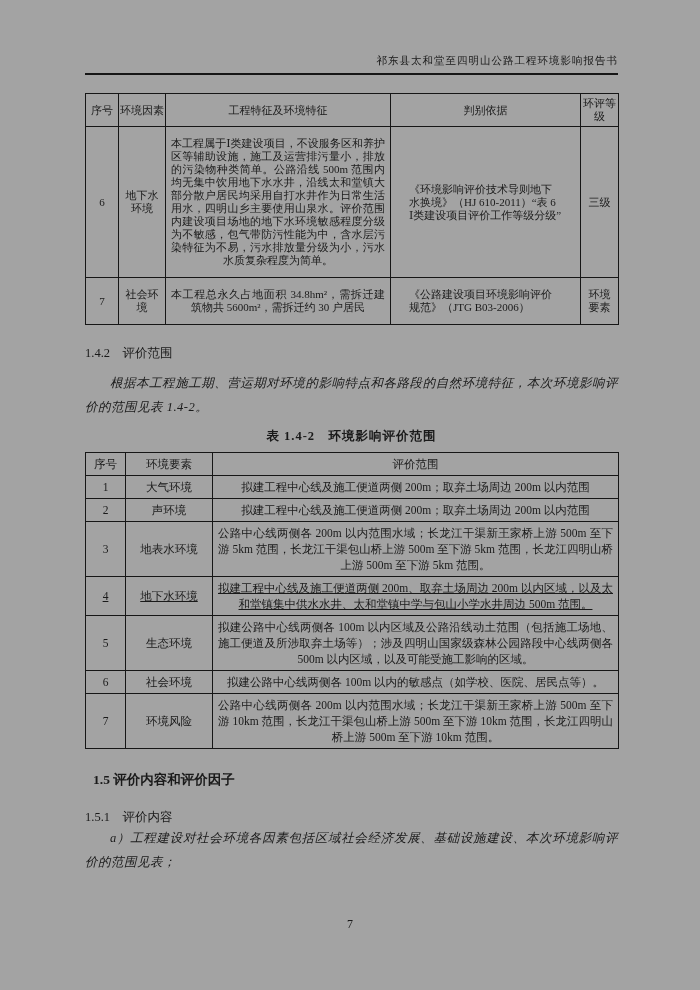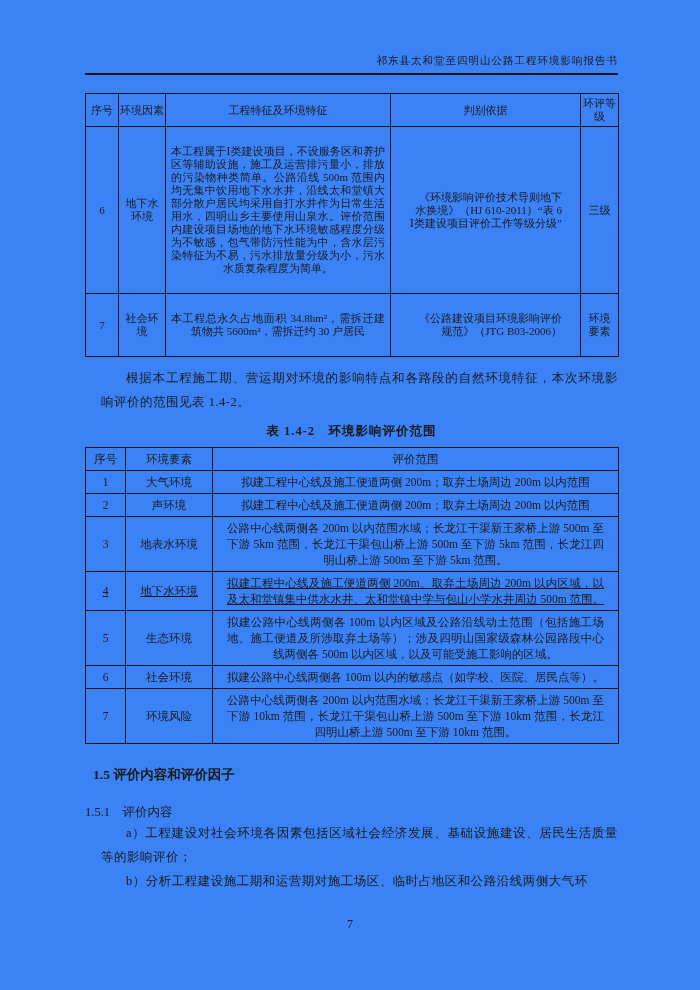--- a/index.html
+++ b/index.html
@@ -1,19 +1,19 @@
 <!DOCTYPE html>
 <html><head>
 <meta charset="utf-8">
 <style>
   html,body{margin:0;padding:0;background:#e8e8e8;}
   .page{
     position:relative;
     width:700px;height:990px;
-    background:#3b82f6;
+    background:#a3a3a3;
     box-sizing:border-box;
     padding:54px 82px 0 85px;
     font-family:"Liberation Serif","DejaVu Serif",serif;
     color:#1a1a1a;
     overflow:hidden;
   }
   
   .doc-header{
     text-align:right;
     font-size:10.5px;
@@ -26,44 +26,44 @@
   table{border-collapse:collapse;width:100%;table-layout:fixed;}
   .t1{margin-top:18px;font-size:11px;line-height:13px;}
   .t1 th,.t1 td{
     border:1px solid #161616;
     padding:2px 3px;
     vertical-align:middle;
     font-weight:normal;
   }
   .t1 th{text-align:center;padding:3px 1px;}
   .t1 td.c{text-align:center;}
-  .t1 td.just{text-align:justify;text-align-last:center;padding:18px 5px;}
-  .t1 td.basis{text-align:right;padding:2px 18px;}
+  .t1 td.just{text-align:justify;text-align-last:center;padding:10px 5px;}
+  .t1 td.basis{text-align:left;padding:2px 18px;}
   
   .h3{font-size:12.5px;font-weight:normal;margin:19px 0 0 0;line-height:18px;}
   .h2{font-size:13.5px;font-weight:bold;margin:21px 0 0 8px;line-height:19px;}
   .para{
-    font-size:12.5px;line-height:24px;margin:9px 0 0 16px;
-    text-indent:2em;text-align:justify;letter-spacing:0.5px;
+    font-size:12.5px;line-height:24px;margin:9px 0 0 0;
+    text-indent:2em;text-align:justify;letter-spacing:0.5px;font-style:italic;
   }
   .caption{
     font-size:12.5px;font-weight:bold;text-align:center;
     margin:8px 0 0 0;line-height:18px;letter-spacing:1px;
   }
   
   .t2{margin-top:7px;font-size:11.5px;line-height:16px;}
   .t2 th,.t2 td{
     border:1px solid #161616;
     padding:3px 2px;
     vertical-align:middle;
     font-weight:normal;
   }
   .t2 th{text-align:center;}
   .t2 td.c{text-align:center;}
-  .t2 td.scope{text-align:justify;text-align-last:center;padding:3px 14px;}
+  .t2 td.scope{text-align:justify;text-align-last:center;padding:3px 5px;}
   .u{text-decoration:underline;}
   
   .pageno{
     position:absolute;left:0;right:0;bottom:58px;
     text-align:center;font-size:12px;
   }
 </style>
 </head>
 <body>
 
@@ -99,20 +99,21 @@
       <tr>
         <td class="c">7</td>
         <td class="c">社会环境</td>
         <td class="just">本工程总永久占地面积 34.8hm²，需拆迁建筑物共 5600m²，需拆迁约 30 户居民</td>
         <td class="basis">《公路建设项目环境影响评价规范》（JTG B03-2006）</td>
         <td class="c">环境要素</td>
       </tr>
     </tbody>
   </table>
 
+  <h3 class="h3">1.4.2　评价范围</h3>
 
   <p class="para">根据本工程施工期、营运期对环境的影响特点和各路段的自然环境特征，本次环境影响评价的范围见表 1.4-2。</p>
 
   <div class="caption">表 1.4-2　环境影响评价范围</div>
 
   <table class="t2">
     <colgroup>
       <col style="width:40px">
         <col style="width:87px">
         <col style="width:406px">
@@ -161,19 +162,18 @@
         <td class="scope">公路中心线两侧各 200m 以内范围水域；长龙江干渠新王家桥上游 500m 至下游 10km 范围，长龙江干渠包山桥上游 500m 至下游 10km 范围，长龙江四明山桥上游 500m 至下游 10km 范围。</td>
       </tr>
     </tbody>
   </table>
 
   <h2 class="h2">1.5 评价内容和评价因子</h2>
 
   <h3 class="h3" style="">1.5.1　评价内容</h3>
 
 
-  <p class="para" style="margin-top:0;">a）工程建设对社会环境各因素包括区域社会经济发展、基础设施建设、居民生活质量等的影响评价；</p>
+  <p class="para" style="margin-top:0;">a）工程建设对社会环境各因素包括区域社会经济发展、基础设施建设、本次环境影响评价的范围见表；</p>
 
-  <p class="para" style="margin-top:0;">b）分析工程建设施工期和运营期对施工场区、临时占地区和公路沿线两侧大气环</p>
 
   <div class="pageno">7</div>
 
 </div>
 
 </body></html>

